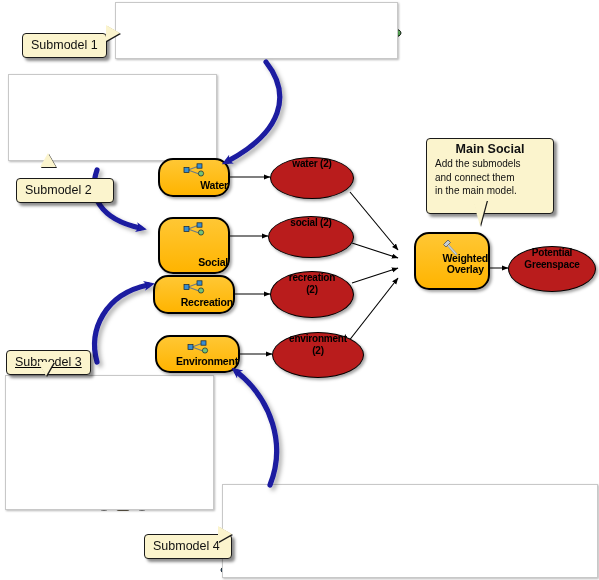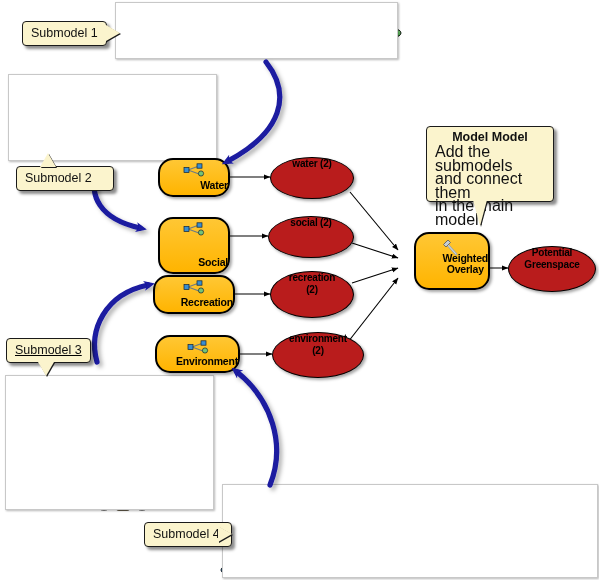--- a/index.html
+++ b/index.html
@@ -24,24 +24,24 @@
   .toolglyph{position:absolute;top:3px;left:50%;transform:translateX(-50%);}
 
   .oval{position:absolute;z-index:4;border:1.6px solid #000;border-radius:50%;
         background:#b91c1c;box-shadow:2px 2px 3px rgba(0,0,0,0.35);
         display:flex;align-items:flex-start;justify-content:center;text-align:center;}
   .oval .lbl{font-weight:bold;font-size:10px;color:#000;line-height:11.5px;
              letter-spacing:-0.2px;}
 
   .callout{position:absolute;z-index:8;background:#fbf4cd;border:1.7px solid #1a1a1a;
            border-radius:4px;box-shadow:3px 3px 3px rgba(0,0,0,0.45);
-           padding:3px 8px 4px 8px;box-sizing:border-box;}
+           padding:3px 8px 4px 8px;box-sizing:border-box;margin-top:12px;}
   .callout .ctitle{font-weight:bold;font-size:12.5px;color:#111;text-align:center;
                    line-height:15px;}
-  .callout .ctext{font-size:16px;color:#111;line-height:13.5px;}
+  .callout .ctext{font-size:10px;color:#111;line-height:13.5px;}
   .callout .clabel{font-size:12.5px;color:#111;line-height:16px;white-space:nowrap;}
   .tail{position:absolute;width:0;height:0;z-index:8;}
   .tail.right{border-top:8px solid transparent;border-bottom:8px solid transparent;
               border-left:14px solid #fbf4cd;
               filter:drop-shadow(1.5px 1.5px 0px #1a1a1a);}
   .tail.down{border-left:8px solid transparent;border-right:8px solid transparent;
              border-top:14px solid #fbf4cd;
              filter:drop-shadow(1.5px 1.5px 0px #1a1a1a);}
   .tail.up{border-left:8px solid transparent;border-right:8px solid transparent;
            border-bottom:14px solid #fbf4cd;
@@ -516,20 +516,20 @@
     <div class="clabel">Submodel 3</div>
   </div>
   <div class="tail down" style="left:38px;top:362px;"></div>
 
   <div class="callout" style="left:144px;top:522px;width:88px;height:25px;">
     <div class="clabel">Submodel 4</div>
   </div>
   <div class="tail right" style="left:218px;top:526px;"></div>
 
   <div class="callout" style="left:426px;top:126px;width:128px;height:76px;">
-    <div class="ctitle">Model Model</div>
+    <div class="ctitle">Main Social</div>
     <div class="ctext">Add the submodels</div>
     <div class="ctext">and connect them</div>
     <div class="ctext">in the main model.</div>
   </div>
   <div class="tail downlong" style="left:473px;top:200px;"></div>
 
 </div>
 
 </body></html>

